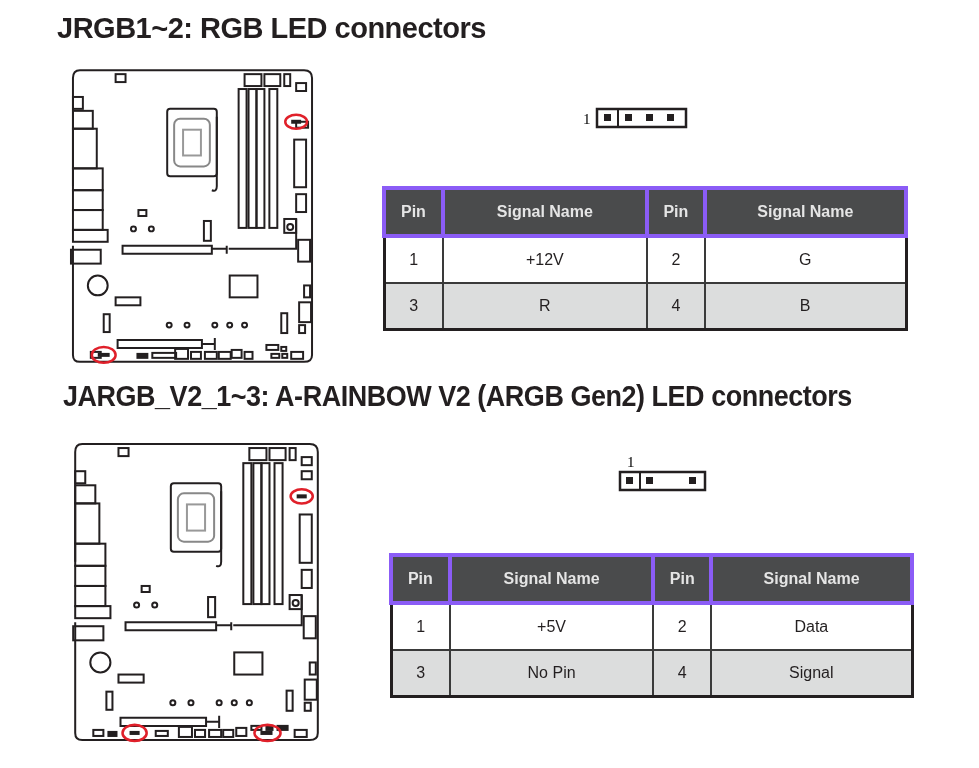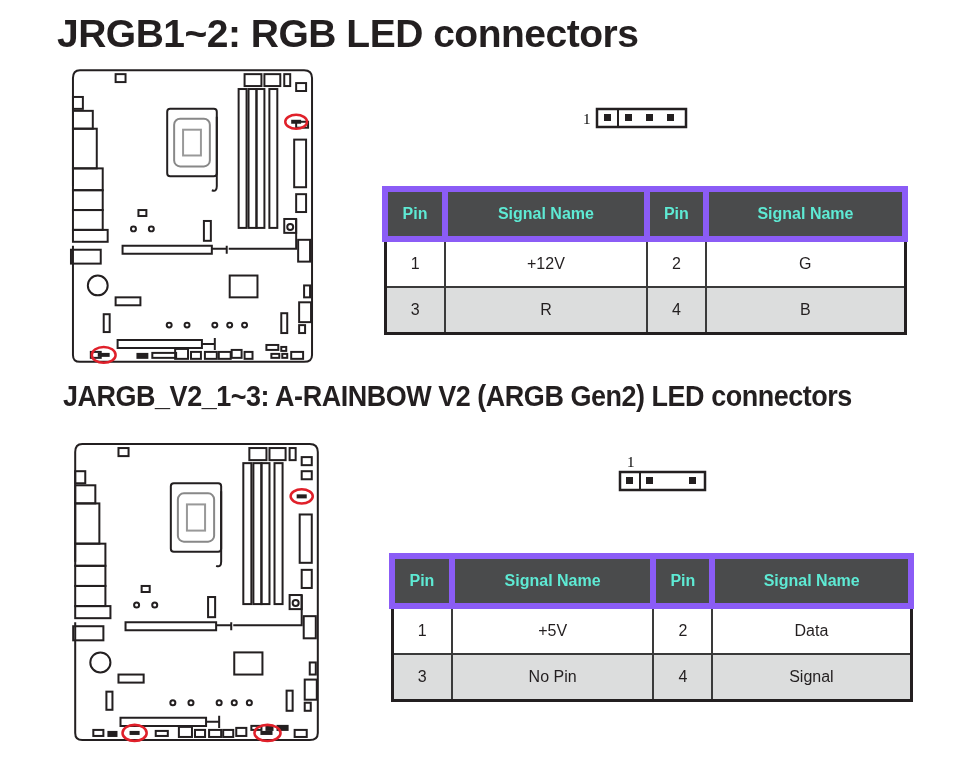--- a/index.html
+++ b/index.html
@@ -1,31 +1,31 @@
 <!DOCTYPE html>
 <html><head>
 <meta charset="utf-8">
 <style>
   html, body { margin: 0; padding: 0; background: #ffffff; }
   body { width: 979px; height: 768px; position: relative; overflow: hidden;
          font-family: "Liberation Sans", "DejaVu Sans", sans-serif; color: #231f20; }
   .heading { position: absolute; font-weight: bold; color: #231f20; white-space: nowrap;
              letter-spacing: -0.5px; }
-  #h1 { left: 57px; top: 12px; font-size: 39px; }
+  #h1 { left: 57px; top: 12px; font-size: 29px; }
   #h2 { left: 63px; top: 380px; font-size: 29px; transform: scaleX(0.93); transform-origin: left top; }
   .board { position: absolute; }
   #board1 { left: 68px; top: 66px; width: 248px; height: 300px; }
   #board2 { left: 70px; top: 441px; width: 252px; height: 302px; }
   .pinhdr { position: absolute; }
   #pin1 { left: 583px; top: 106px; }
   #pin2 { left: 617px; top: 453px; }
   .pinlabel { font-family: "Liberation Serif", "DejaVu Serif", serif; font-size: 15px; color: #333; }
   table.pins { position: absolute; border-collapse: collapse; border: 3px solid #231f20; font-size: 16px; }
-  table.pins th { background: #4a4b4c; color: #5eead4; font-weight: bold; height: 44px;
-                  border: 6px solid #8b5cf6; text-align: center; padding: 0; }
+  table.pins th { background: #4a4b4c; color: #e5e5e5; font-weight: bold; height: 44px;
+                  border: 4px solid #8b5cf6; text-align: center; padding: 0; }
   table.pins td { height: 44px; border: 2px solid #3a3a3a; text-align: center; padding: 0; color: #231f20; }
   table.pins tr.odd td { background: #ffffff; }
   table.pins tr.even td { background: #dcdddd; }
   #table1 { left: 382px; top: 186px; width: 526px; }
   #table2 { left: 389px; top: 553px; width: 525px; }
   .c1 { width: 56px; } .c2 { width: 206px; } .c3 { width: 55px; } .c4 { width: 203px; }
 </style>
 </head>
 <body>
 

